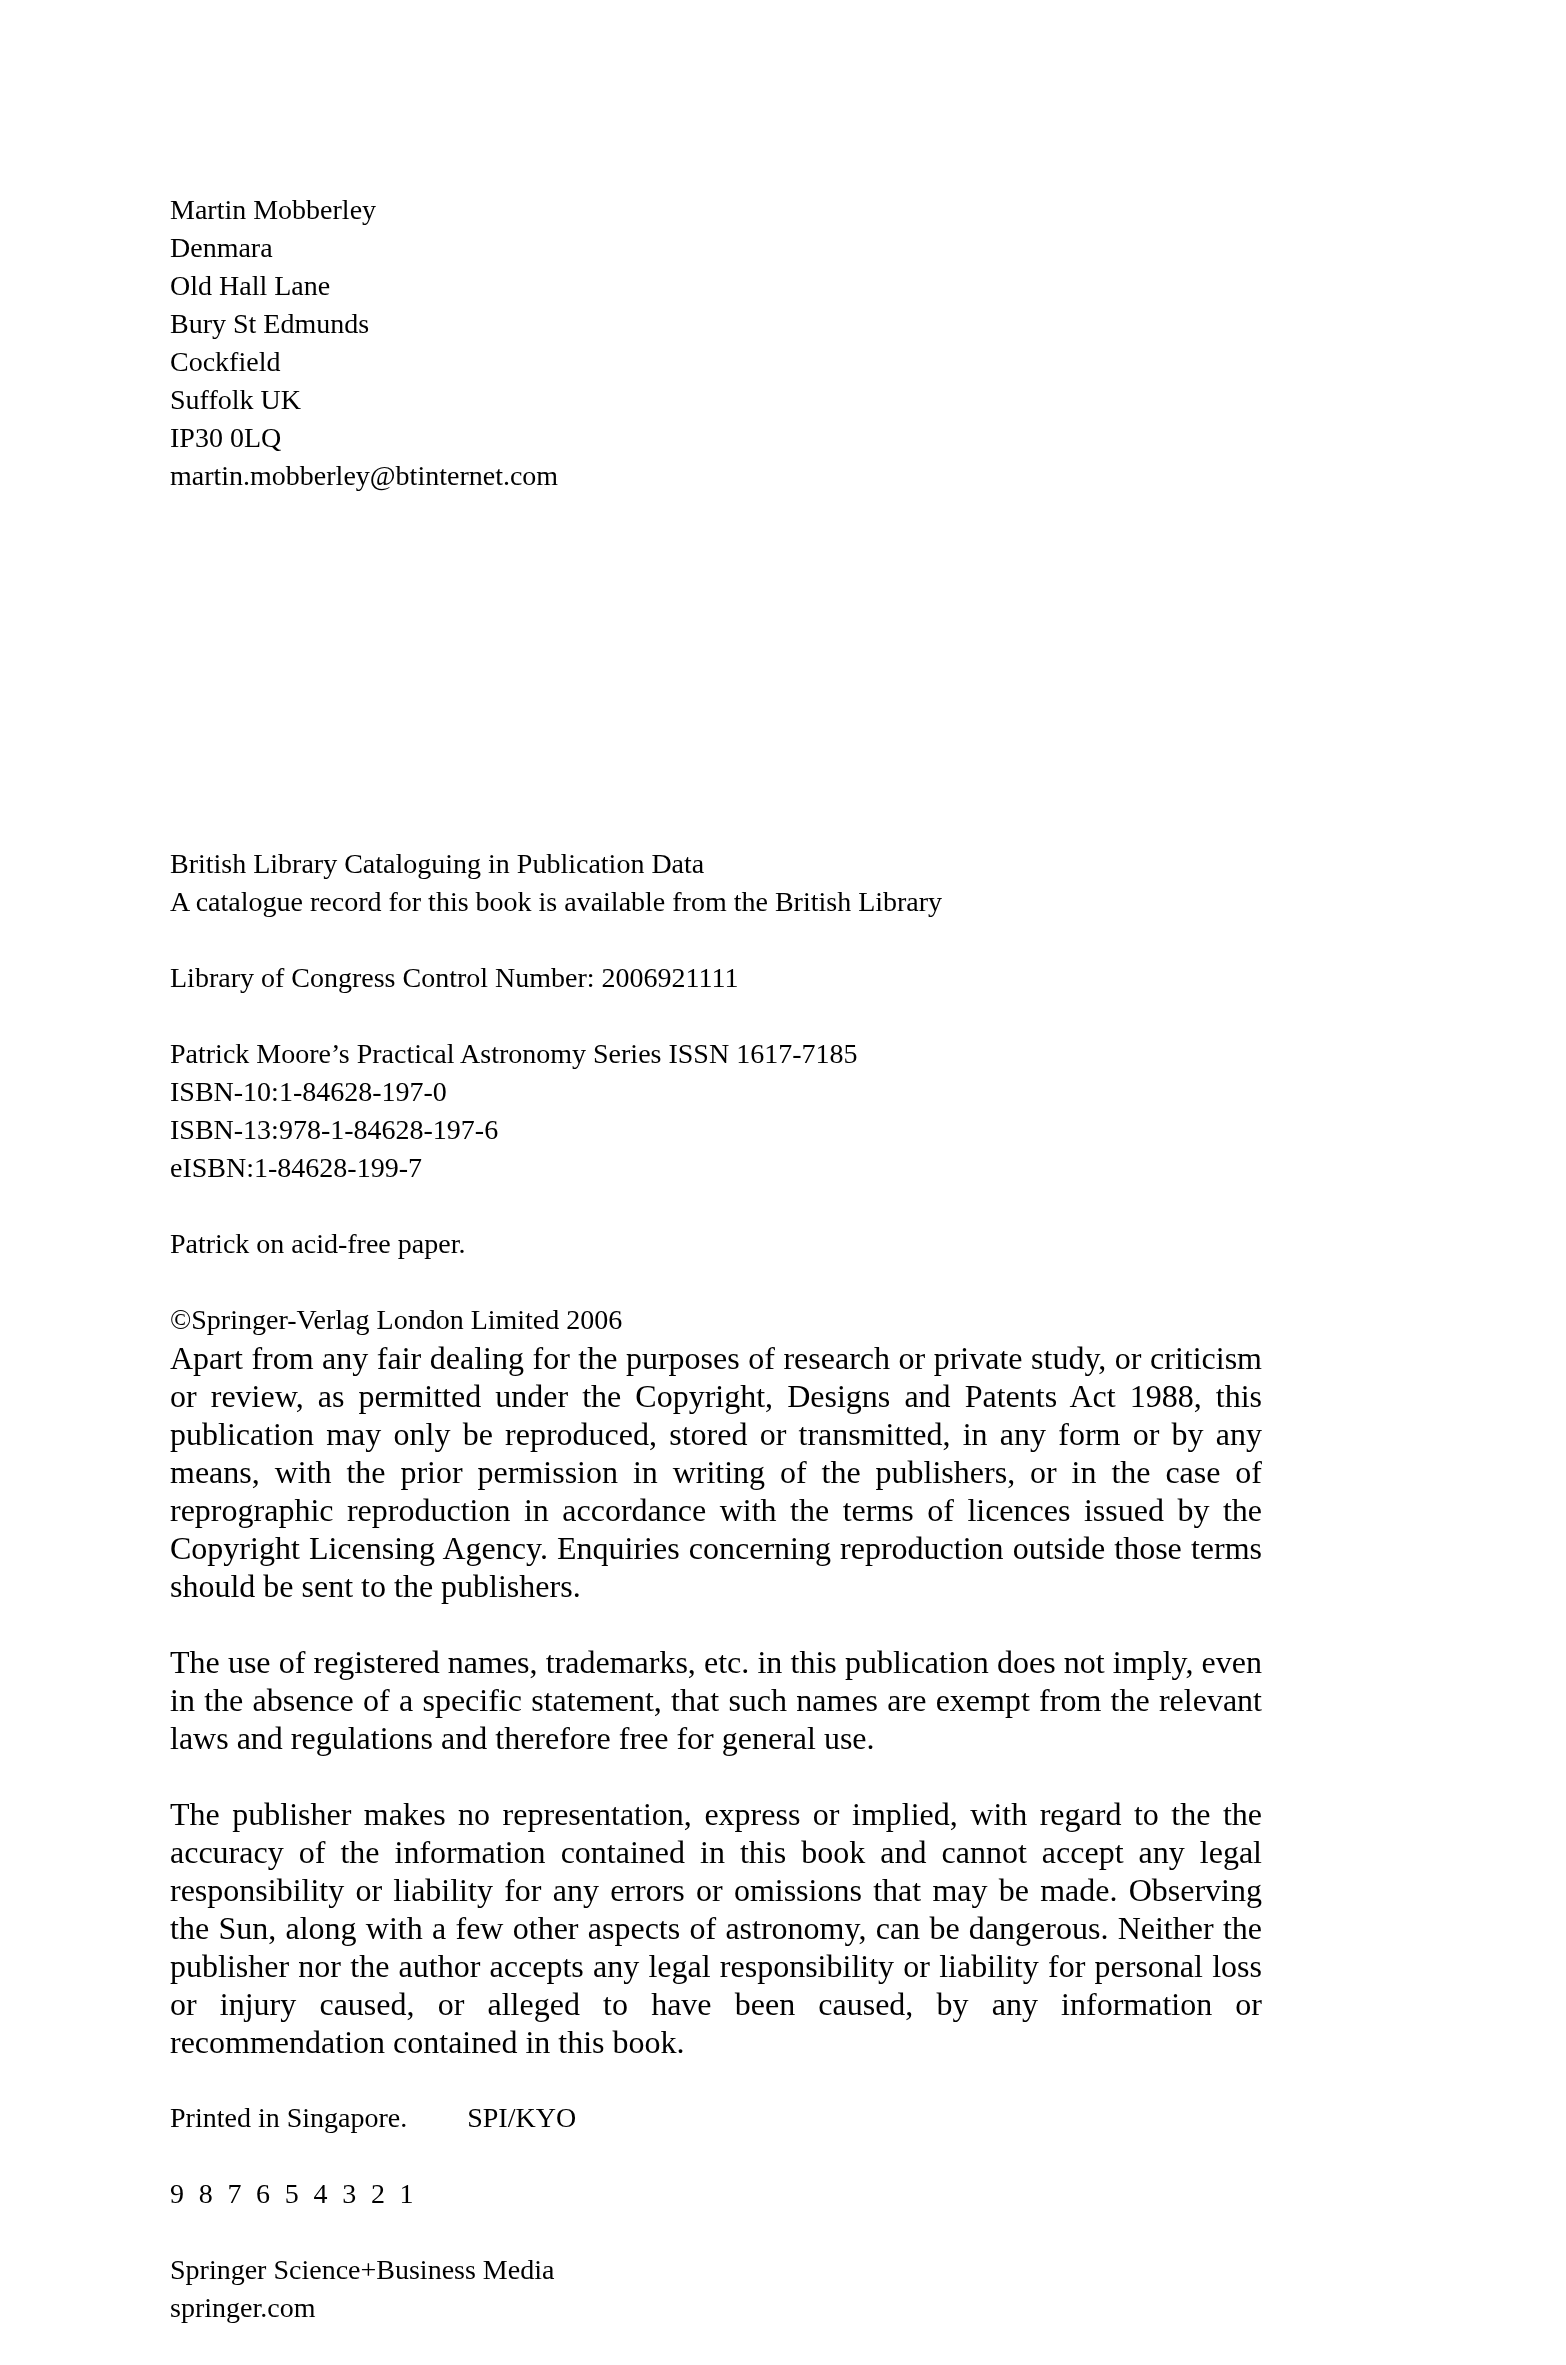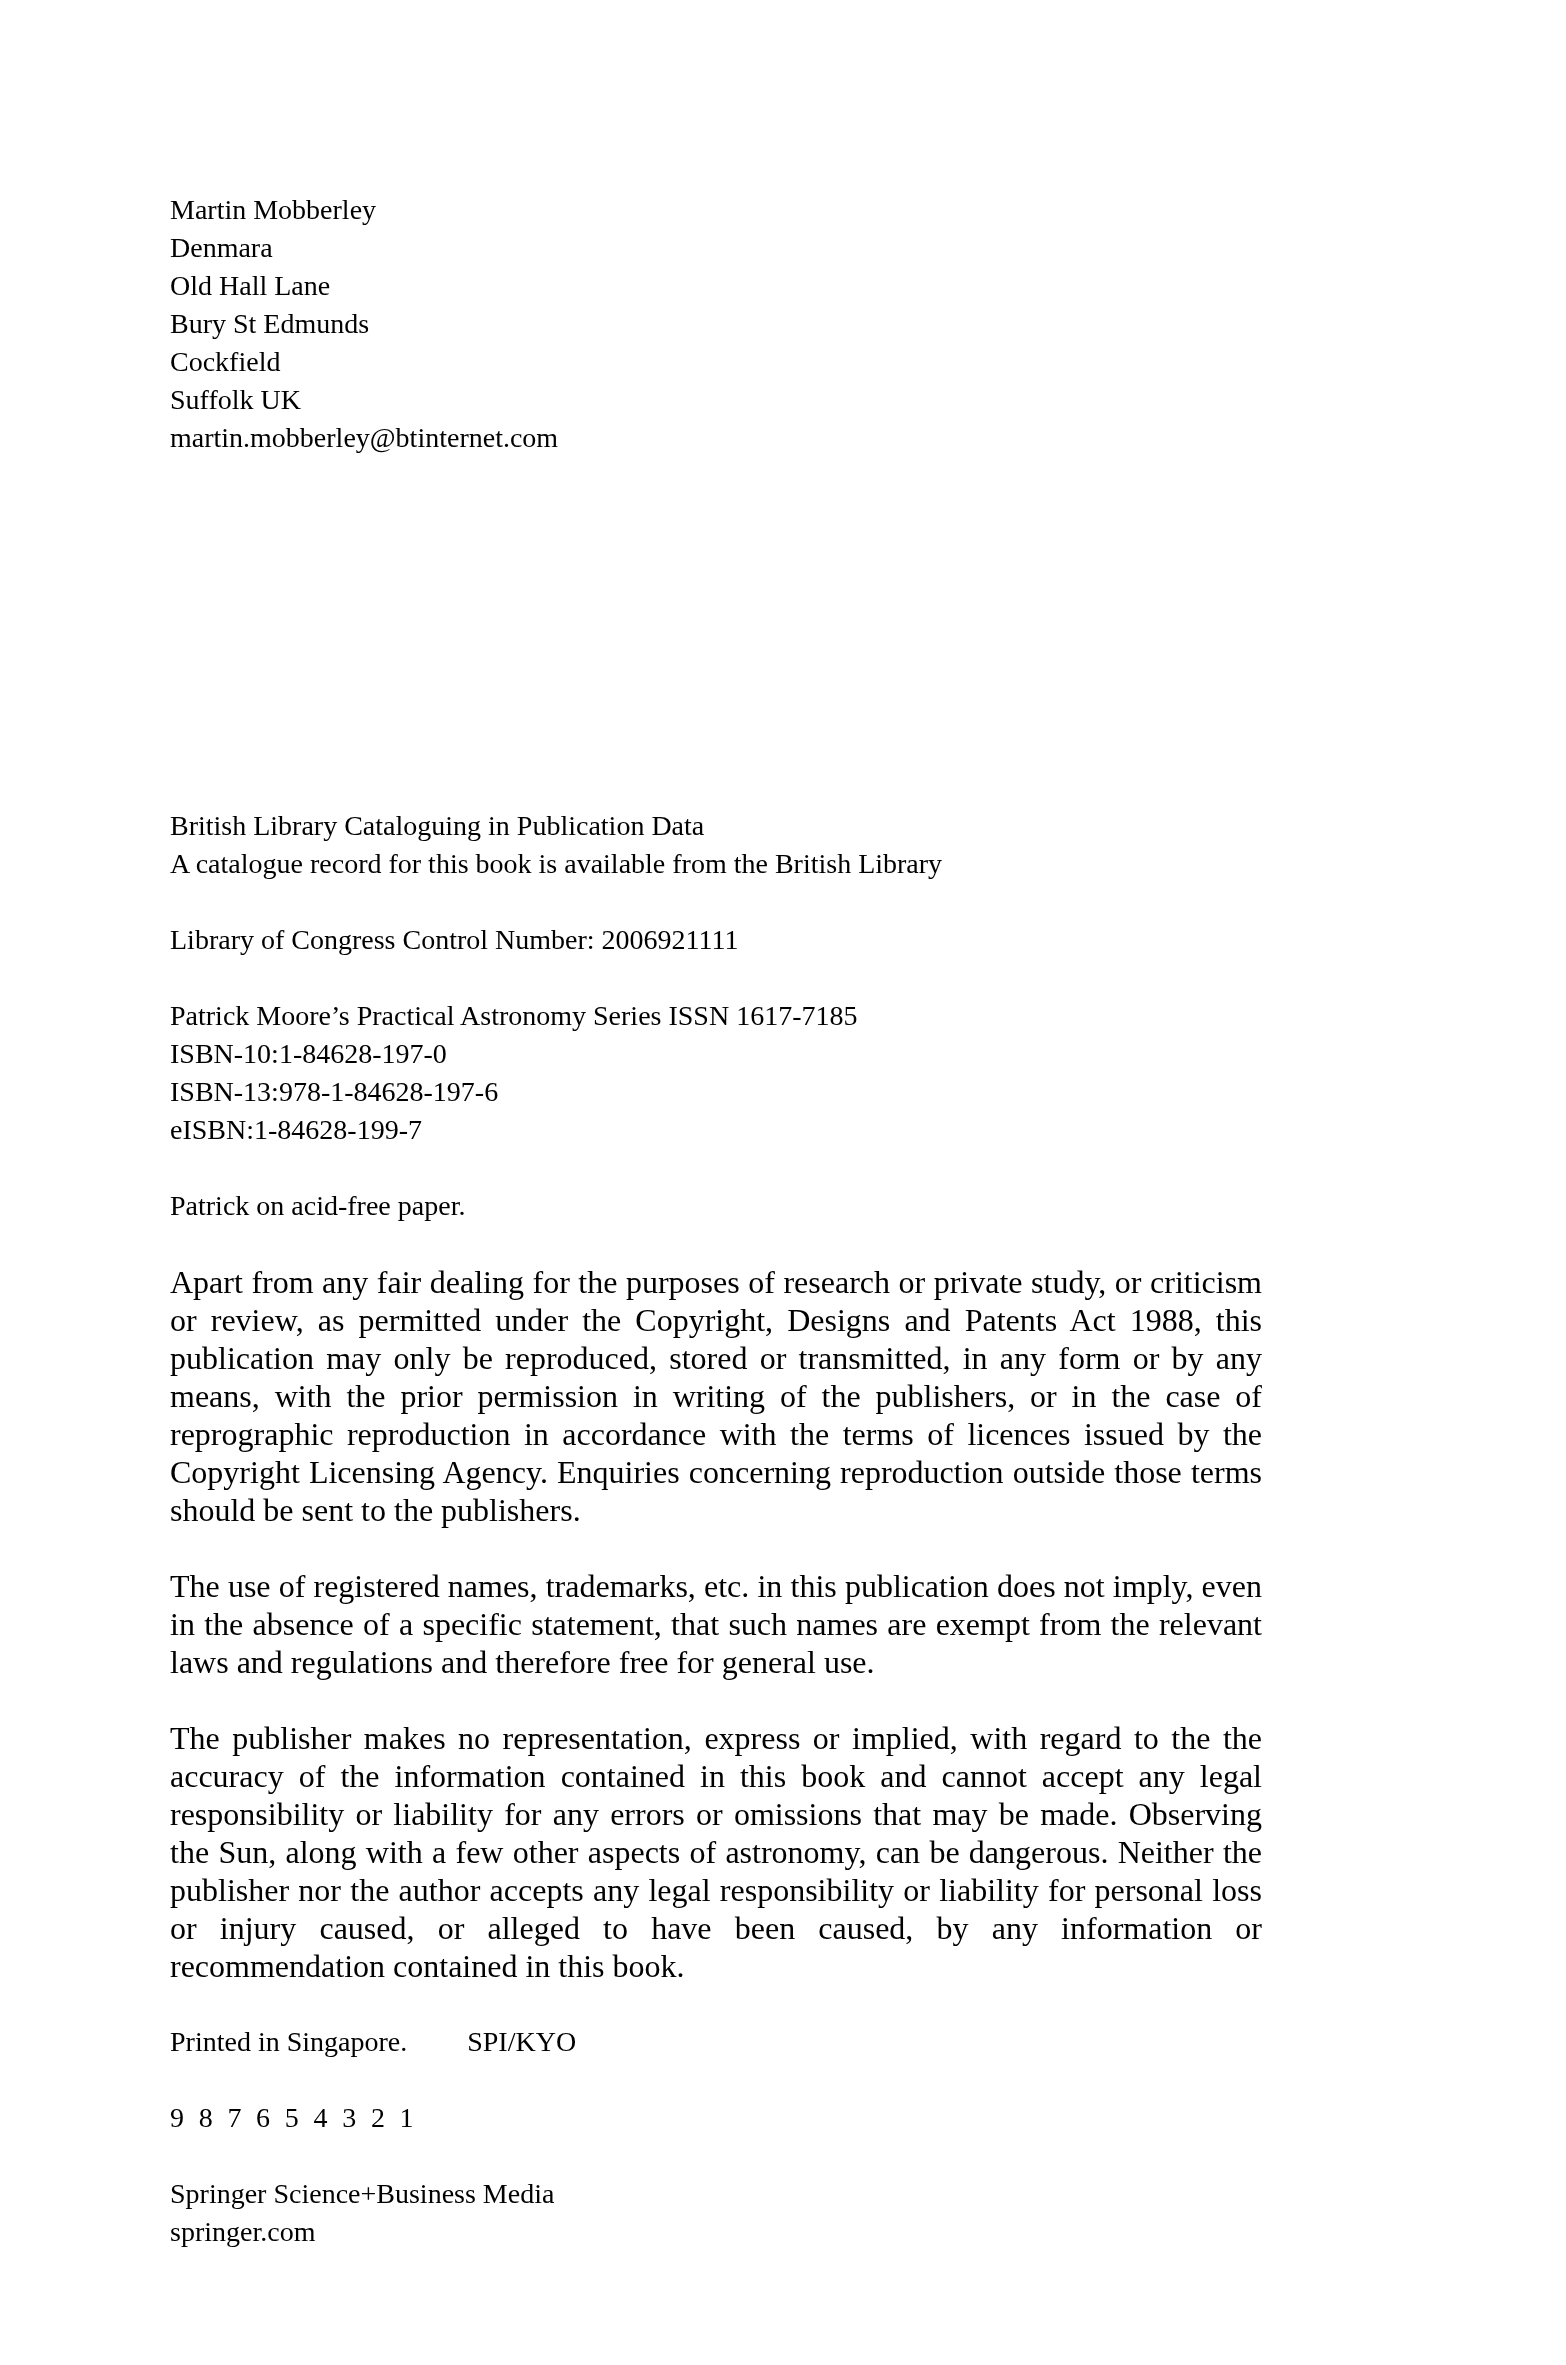--- a/index.html
+++ b/index.html
@@ -60,20 +60,21 @@
 
 <div class="page">
 
   <div class="block">
     <div class="line">Martin Mobberley</div>
     <div class="line">Denmara</div>
     <div class="line">Old Hall Lane</div>
     <div class="line">Bury St Edmunds</div>
     <div class="line">Cockfield</div>
     <div class="line">Suffolk UK</div>
+    <div class="line">IP30 0LQ</div>
     <div class="line">martin.mobberley@btinternet.com</div>
   </div>
 
   <div class="block gap-large">
     <div class="line">British Library Cataloguing in Publication Data</div>
     <div class="line">A catalogue record for this book is available from the British Library</div>
   </div>
 
   <div class="block gap">
     <div class="line">Library of Congress Control Number: 2006921111</div>
@@ -84,20 +85,21 @@
     <div class="line">ISBN-10:1-84628-197-0</div>
     <div class="line">ISBN-13:978-1-84628-197-6</div>
     <div class="line">eISBN:1-84628-199-7</div>
   </div>
 
   <div class="block gap">
     <div class="line">Patrick on acid-free paper.</div>
   </div>
 
   <div class="block gap">
+    <div class="line">©Springer-Verlag London Limited 2006</div>
     <p class="just">Apart from any fair dealing for the purposes of research or private study, or criticism or review, as permitted under the Copyright, Designs and Patents Act 1988, this publication may only be reproduced, stored or transmitted, in any form or by any means, with the prior permission in writing of the publishers, or in the case of reprographic reproduction in accordance with the terms of licences issued by the Copyright Licensing Agency. Enquiries concerning reproduction outside those terms should be sent to the publishers.</p>
   </div>
 
   <p class="just gap">The use of registered names, trademarks, etc. in this publication does not imply, even in the absence of a specific statement, that such names are exempt from the relevant laws and regulations and therefore free for general use.</p>
 
   <p class="just gap">The publisher makes no representation, express or implied, with regard to the the accuracy of the information contained in this book and cannot accept any legal responsibility or liability for any errors or omissions that may be made. Observing the Sun, along with a few other aspects of astronomy, can be dangerous. Neither the publisher nor the author accepts any legal responsibility or liability for personal loss or injury caused, or alleged to have been caused, by any information or recommendation contained in this book.</p>
 
   <div class="block gap">
     <div class="line"><span>Printed in Singapore.</span><span class="printer-code">SPI/KYO</span></div>
   </div>

